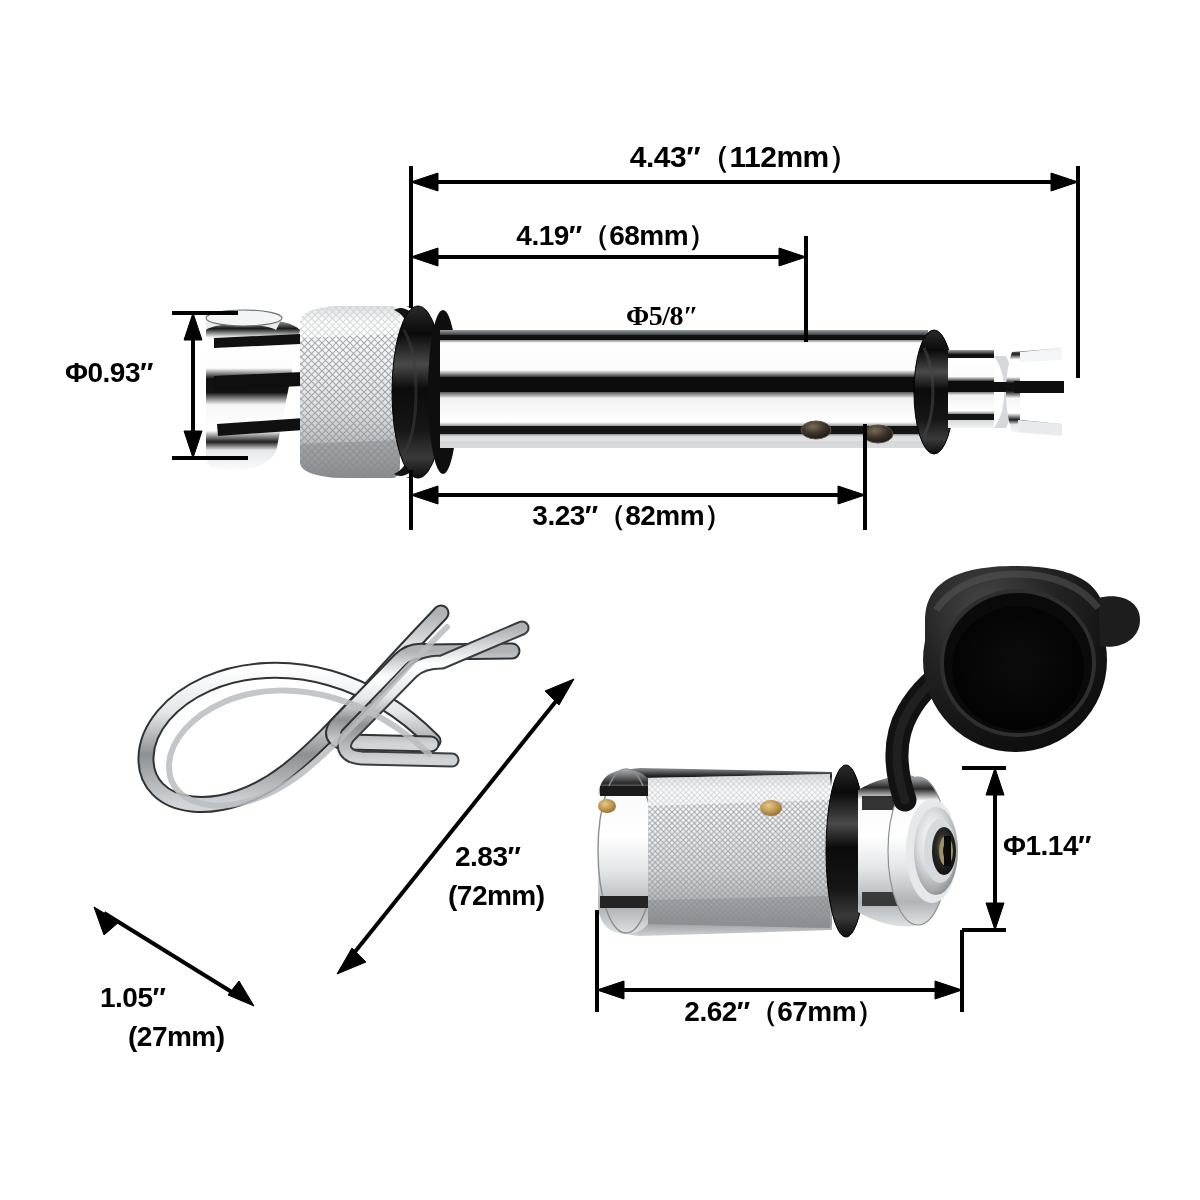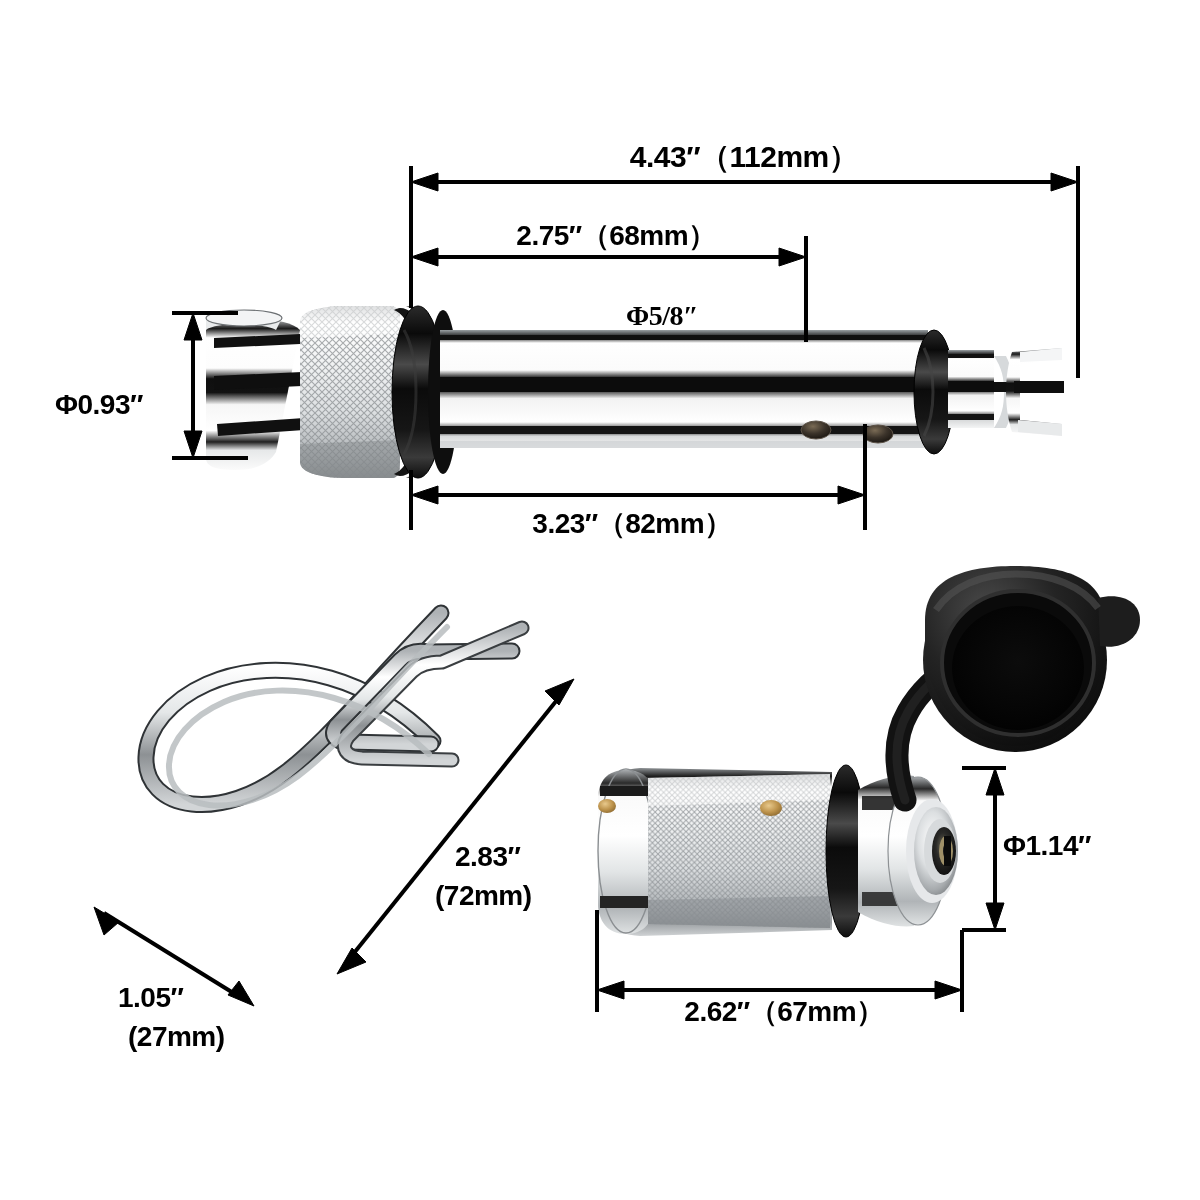--- a/index.html
+++ b/index.html
@@ -388,31 +388,31 @@
         <line x1="962" y1="930" x2="962" y2="1012" stroke-width="4"></line>
         <line x1="614" y1="990" x2="946" y2="990" stroke-width="4"></line>
         <path d="M597,990 L624,981 L624,999 Z"></path>
         <path d="M962,990 L935,981 L935,999 Z"></path>
       </g>
     </g>
   </svg>
 
   <div class="dim-text t-43 center" style="left:744px; top:140px;">4.43″（112mm）</div>
 
-  <div class="dim-text t-38 center" style="left:616px; top:220px;">2.75″（68mm）</div>
+  <div class="dim-text t-38 center" style="left:616px; top:220px;">4.19″（68mm）</div>
 
   <div class="dim-text t-38 center" style="left:662px; top:300px;font-family:Liberation Serif, serif;">Φ5/8″</div>
 
-  <div class="dim-text t-38 left" style="left:55px; top:357px;margin-top:32px;">Φ0.93″</div>
-
-  <div class="dim-text t-38 center" style="left:632px; top:500px;margin-top:8px;">3.23″（82mm）</div>
+  <div class="dim-text t-38 left" style="left:65px; top:357px;">Φ0.93″</div>
+
+  <div class="dim-text t-38 center" style="left:632px; top:500px;">3.23″（82mm）</div>
 
   <div class="dim-text t-38 left" style="left:455px; top:841px;text-align:center;">2.83″</div>
-  <div class="dim-text t-38 left" style="left:435px; top:880px;">(72mm)</div>
-
-  <div class="dim-text t-38 left" style="left:118px; top:982px;">1.05″</div>
+  <div class="dim-text t-38 left" style="left:448px; top:880px;">(72mm)</div>
+
+  <div class="dim-text t-38 left" style="left:100px; top:982px;">1.05″</div>
   <div class="dim-text t-38 left" style="left:88px; top:1021px;margin-left:40px;">(27mm)</div>
 
   <div class="dim-text t-38 left" style="left:1003px; top:830px;text-align:center;">Φ1.14″</div>
 
   <div class="dim-text t-38 center" style="left:784px; top:996px;text-align:right;">2.62″（67mm）</div>
 
 </div>
 
 </body></html>

